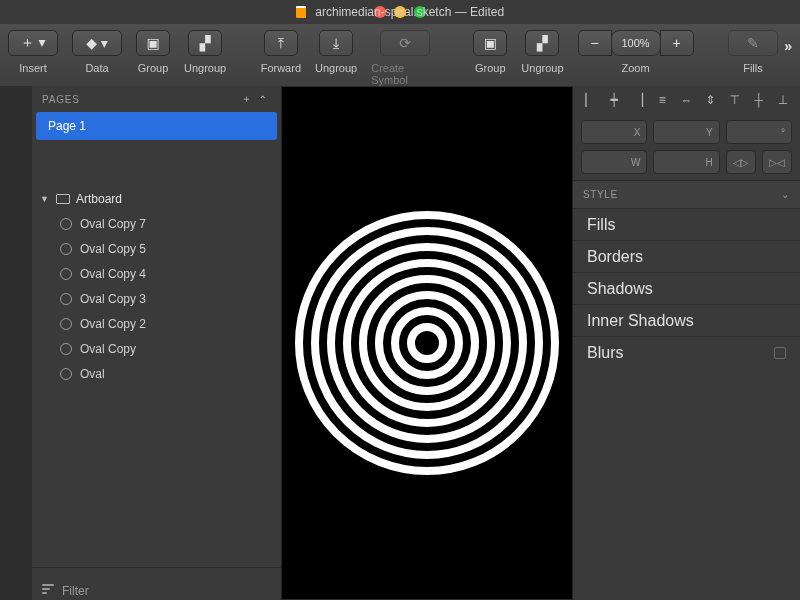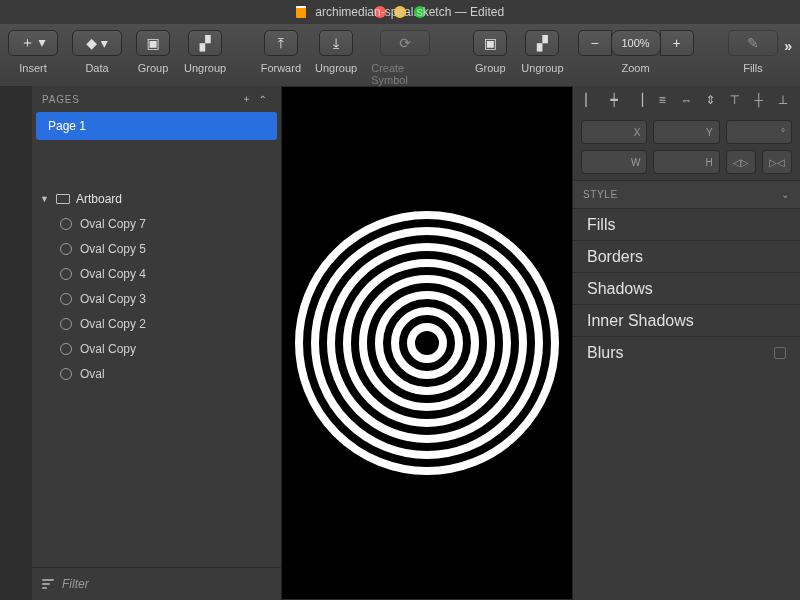--- a/index.html
+++ b/index.html
@@ -48,21 +48,21 @@
   
   .layers { flex: 1; overflow: auto; margin-top: 40px; }
   .layer-row { height: 25px; display: flex; align-items: center; padding-left: 8px; font-size: 12px; color: #e0e0e0; }
   .layer-row .tri { width: 12px; color: #bdbdbd; font-size: 9px; margin-right: 4px; }
   .layer-row.artboard { font-weight: 500; }
   .layer-row.child { padding-left: 28px; color: #d0d0d0; }
   .artboard-icon { width: 14px; height: 10px; border: 1px solid #bdbdbd; border-radius: 1px; margin-right: 6px; display: inline-block; }
   .oval-icon { width: 12px; height: 12px; border: 1.5px solid #9a9a9a; border-radius: 50%; margin-right: 8px; display: inline-block; }
 
   
-  .filter-bar { height: 28px; border-top: 1px solid #2a2a2a; display: flex; align-items: center; padding: 16px 10px; color: #9a9a9a; font-size: 12px; gap: 8px; font-style: italic; }
+  .filter-bar { height: 28px; border-top: 1px solid #2a2a2a; display: flex; padding: 16px 10px; color: #9a9a9a; font-size: 12px; gap: 8px; }
   .filter-bar .f-icon { width: 12px; height: 10px; display: inline-block; position: relative; }
   .filter-bar .f-icon::before, .filter-bar .f-icon::after { content: ""; position: absolute; left: 0; right: 0; height: 2px; background: #9a9a9a; border-radius: 1px; }
   .filter-bar .f-icon::before { top: 0; }
   .filter-bar .f-icon::after  { top: 4px; width: 70%; }
   .filter-bar .f-icon span { position: absolute; top: 8px; left: 0; width: 40%; height: 2px; background: #9a9a9a; border-radius: 1px; }
 
   
   .align-row { height: 28px; display: flex; align-items: center; justify-content: space-between; padding: 0 8px; }
   .align-row .a-ico { width: 18px; height: 18px; display: flex; align-items: center; justify-content: center; color: #bdbdbd; border-radius: 3px; }
   .coords { display: grid; grid-template-columns: 1fr 1fr 1fr; gap: 6px; padding: 6px 8px; }

